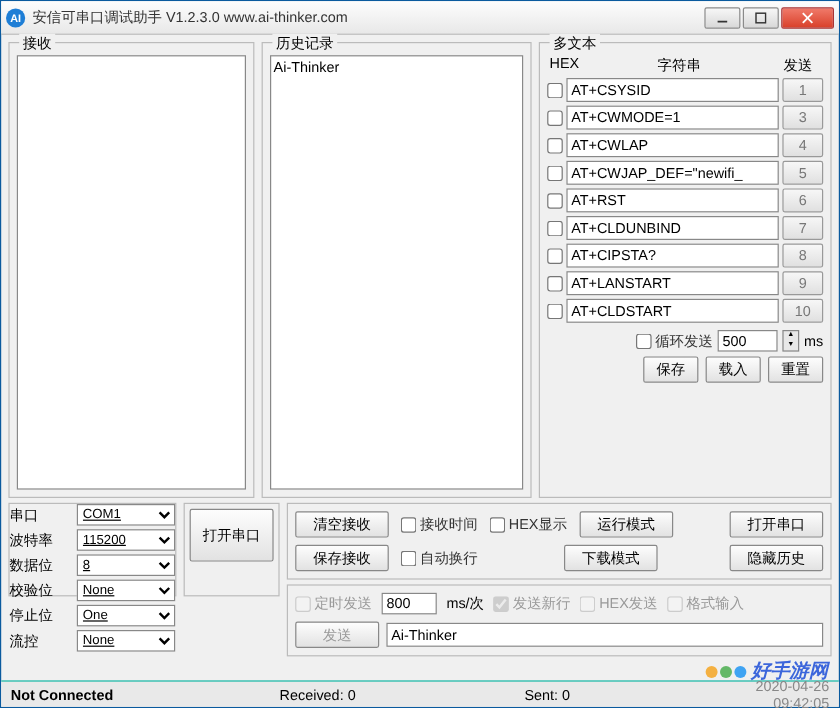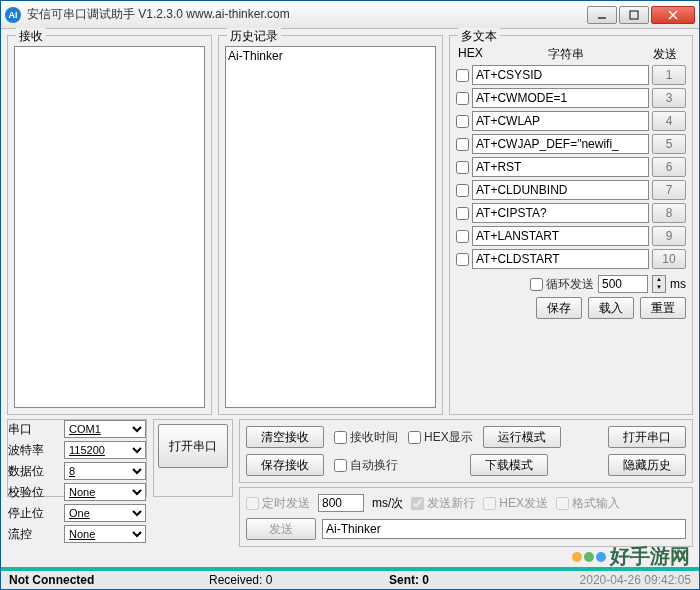--- a/index.html
+++ b/index.html
@@ -45,29 +45,29 @@
 .opts-line { display: flex; align-items: center; gap: 10px; }
 .opts-line .btn { padding: 0 14px; }
 .chk { display: flex; align-items: center; gap: 3px; color: #333; }
 .chk.dis { color: #999; }
 .send-box { border: 1px solid #bbb; padding: 6px; display: flex; flex-direction: column; gap: 6px; }
 .send-line1 { display: flex; align-items: center; gap: 8px; }
 .send-line1 input[type=text] { width: 46px; border: 1px solid #888; height: 18px; padding: 1px 3px; }
 .send-line2 { display: flex; align-items: center; gap: 6px; }
 .send-line2 input[type=text] { flex: 1; border: 1px solid #888; height: 20px; padding: 1px 3px; background: #fff; }
 .send-line2 .btn { width: 70px; color: #999; }
-.statusbar { height: 22px; border-top: 4px solid #14b8a6; background: #e9e9e9; display: flex; align-items: center; padding: 0 8px; font-weight: bold; }
+.statusbar { height: 22px; border-top: 1px solid #14b8a6; background: #e9e9e9; display: flex; align-items: center; padding: 0 8px; font-weight: bold; gap: 24px; }
 .statusbar .s1 { width: 200px; }
 .statusbar .s2 { width: 180px; font-weight: normal; }
-.statusbar .s3 { width: 140px; font-weight: bold; }
+.statusbar .s3 { width: 140px; font-weight: normal; }
 .statusbar .s4 { flex: 1; text-align: right; font-weight: normal; color: #888; }
 .watermark { position: absolute; right: 10px; bottom: 20px; display: flex; align-items: center; gap: 4px; opacity: 0.85; pointer-events: none; }
 .watermark .dots { display: flex; gap: 2px; }
 .watermark .dot { width: 10px; height: 10px; border-radius: 50%; }
-.watermark .txt { font-size: 20px; font-weight: bold; color: #14532d; }
+.watermark .txt { font-size: 16px; font-weight: bold; color: #1d4ed8; font-style: italic; }
 .sg-wrap { display: flex; gap: 6px; }
 </style>
 </head>
 <body>
 
 <div class="window">
   <div class="titlebar">
     <div class="ico">AI</div>
     <div class="title">安信可串口调试助手  V1.2.3.0       www.ai-thinker.com</div>
     <div class="winbtns">

